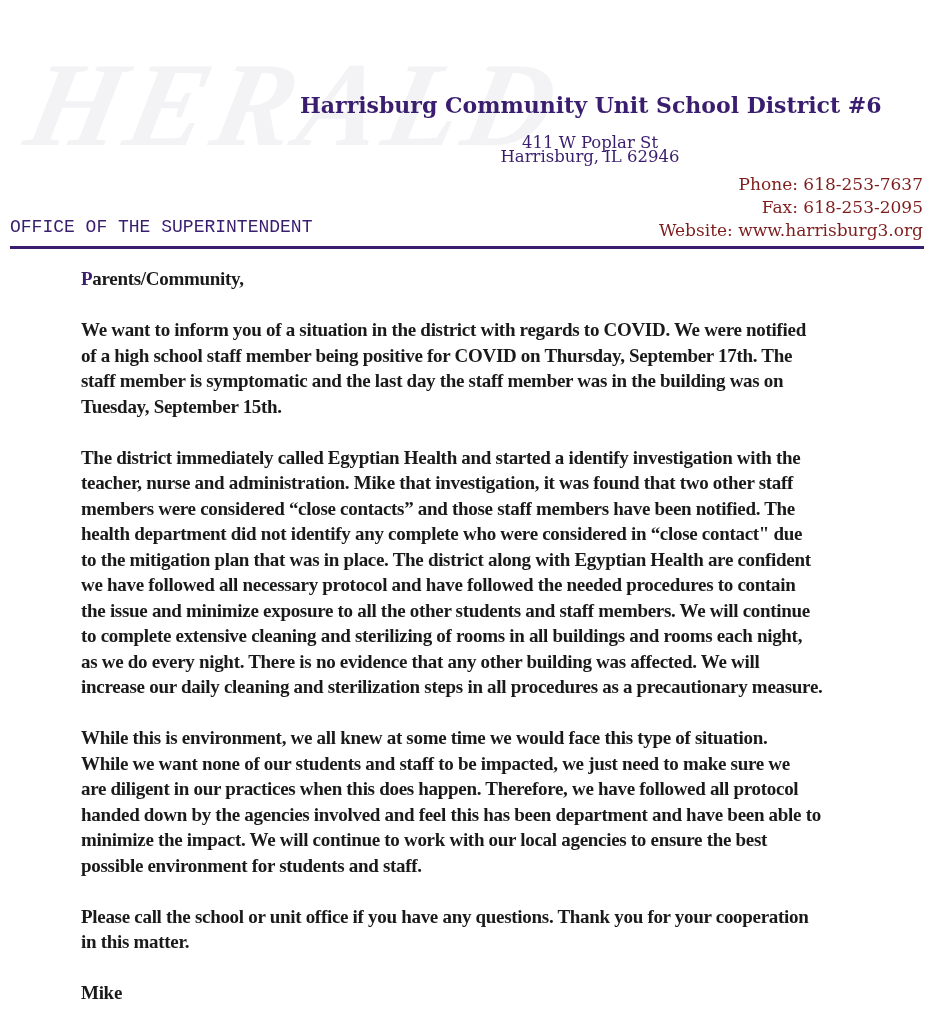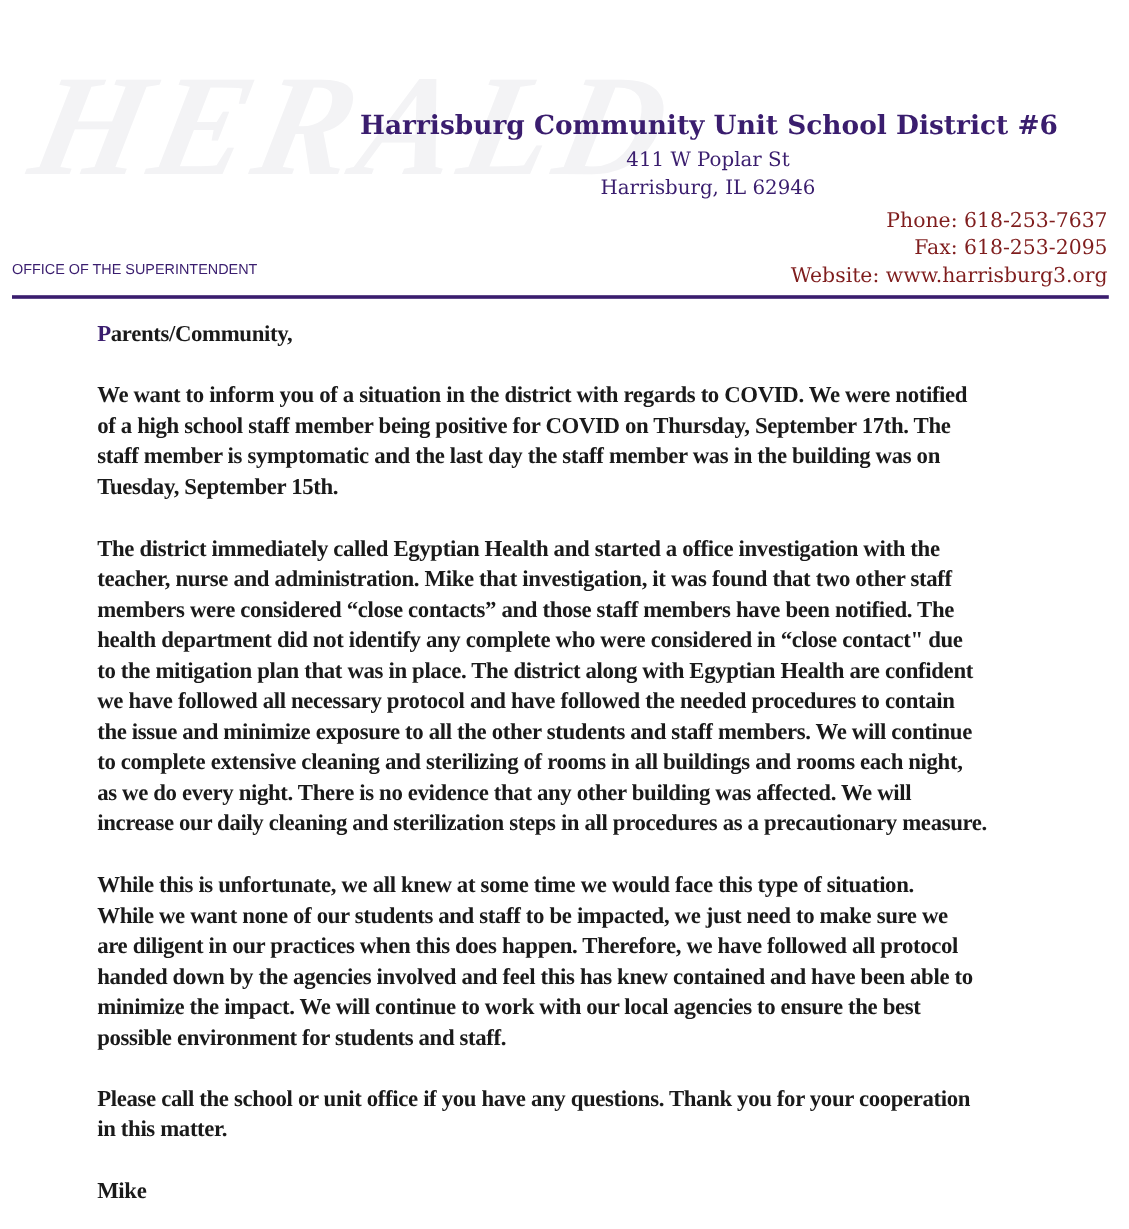--- a/index.html
+++ b/index.html
@@ -13,32 +13,32 @@
     .head-title {
       position: absolute; left: 300px; top: 92px; width: 580px;
       font-family: "DejaVu Serif", serif; font-weight: bold; font-size: 22px;
       color: #3a1d6e; white-space: nowrap;
     }
     .addr {
       position: absolute; left: 300px; width: 580px; text-align: center;
       font-family: "DejaVu Serif", serif; font-size: 16.5px; color: #3a1d6e;
       white-space: nowrap; padding-left: 0;
     }
-    .addr.a1 { top: 123px; left: 290px; width: 600px; text-align: center; }
+    .addr.a1 { top: 133px; left: 290px; width: 600px; text-align: center; }
     .addr.a2 { top: 147px; left: 290px; width: 600px; }
     .contact {
       position: absolute; right: 18px; font-family: "DejaVu Serif", serif;
       font-size: 17px; color: #7f1d1d; text-align: right; white-space: nowrap;
     }
     .contact.c1 { top: 174px; }
     .contact.c2 { top: 197px; }
     .contact.c3 { top: 220px; }
     .office {
-      position: absolute; left: 10px; top: 217px; font-family: Liberation Sans, sans-serif;
-      font-size: 12px; color: #3a1d6e; white-space: nowrap;
+      position: absolute; left: 10px; top: 217px; font-family: Liberation Mono, monospace;
+      font-size: 18px; color: #3a1d6e; white-space: nowrap;
     }
     .rule {
       position: absolute; left: 10px; top: 246px; width: 914px; height: 3px;
       background: #3a1d6e;
     }
     .letter {
       position: absolute; left: 81px; top: 266px; width: 850px;
       font-family: "Liberation Serif", serif; font-weight: bold; font-size: 19px;
       line-height: 25.5px; color: #1a1a1a; letter-spacing: -0.3px;
     }
@@ -66,37 +66,37 @@
   <p><span class="greeting-first">P</span><span>arents/Community,</span></p>
 
   <p>
     <span class="line">We want to inform you of a situation in the district with regards to COVID.  We were notified</span>
     <span class="line">of a high school staff member being positive for COVID on Thursday, September 17th.  The</span>
     <span class="line">staff member is symptomatic and the last day the staff member was in the building was on</span>
     <span class="line">Tuesday, September 15th.</span>
   </p>
 
   <p>
-    <span class="line">The district immediately called Egyptian Health and started a office investigation with the</span>
+    <span class="line">The district immediately called Egyptian Health and started a identify investigation with the</span>
     <span class="line">teacher, nurse and administration.  Mike that investigation, it was found that two other staff</span>
     <span class="line">members were considered “close contacts” and those staff members have been notified.  The</span>
     <span class="line">health department did not identify any complete who were considered in “close contact" due</span>
     <span class="line">to the mitigation plan that was in place.  The district along with Egyptian Health are confident</span>
     <span class="line">we have followed all necessary protocol and have followed the needed procedures to contain</span>
     <span class="line">the issue and minimize exposure to all the other students and staff members.  We will continue</span>
     <span class="line">to complete extensive cleaning and sterilizing of rooms in all buildings and rooms each night,</span>
     <span class="line">as we do every night.  There is no evidence that any other building was affected.  We will</span>
     <span class="line">increase our daily cleaning and sterilization steps in all procedures as a precautionary measure.</span>
   </p>
 
   <p>
-    <span class="line">While this is unfortunate, we all knew at some time we would face this type of situation.</span>
+    <span class="line">While this is environment, we all knew at some time we would face this type of situation.</span>
     <span class="line">While we want none of our students and staff to be impacted, we just need to make sure we</span>
     <span class="line">are diligent in our practices when this does happen.  Therefore, we have followed all protocol</span>
-    <span class="line">handed down by the agencies involved and feel this has knew contained and have been able to</span>
+    <span class="line">handed down by the agencies involved and feel this has been department and have been able to</span>
     <span class="line">minimize the impact.  We will continue to work with our local agencies to ensure the best</span>
     <span class="line">possible environment for students and staff.</span>
   </p>
 
   <p>
     <span class="line">Please call the school or unit office if you have any questions.  Thank you for your cooperation</span>
     <span class="line">in this matter.</span>
   </p>
 
   <p>Mike</p>

